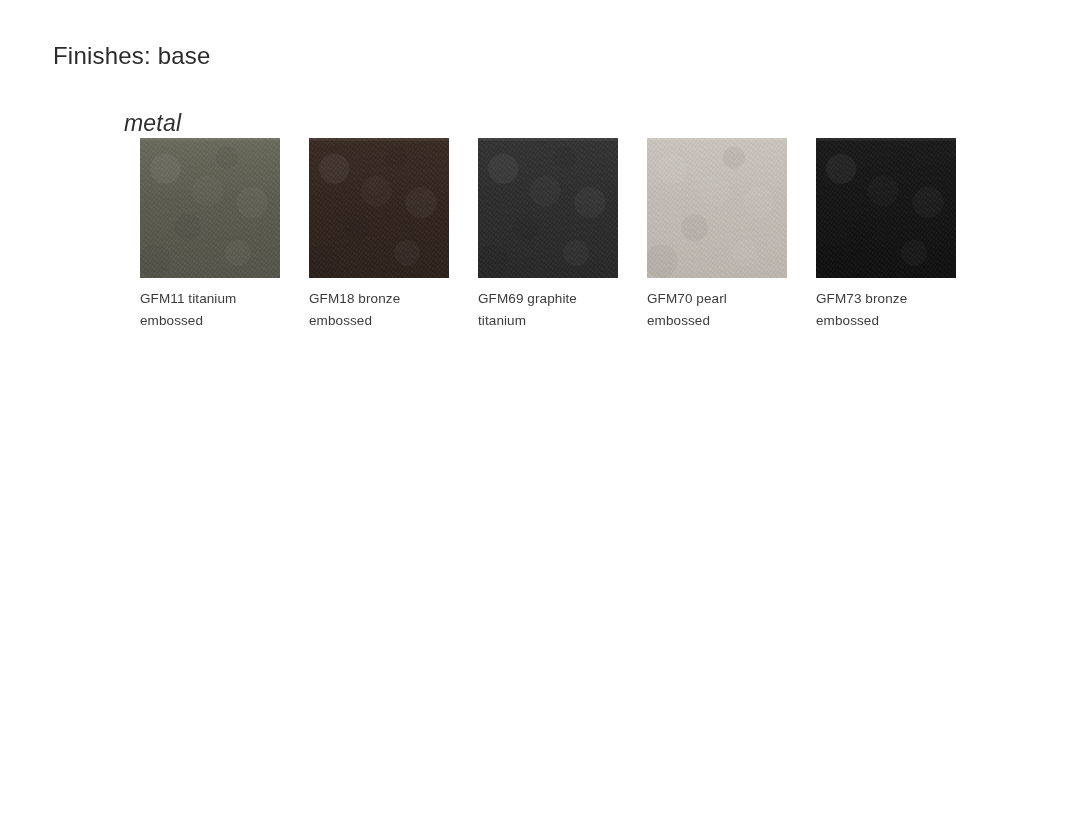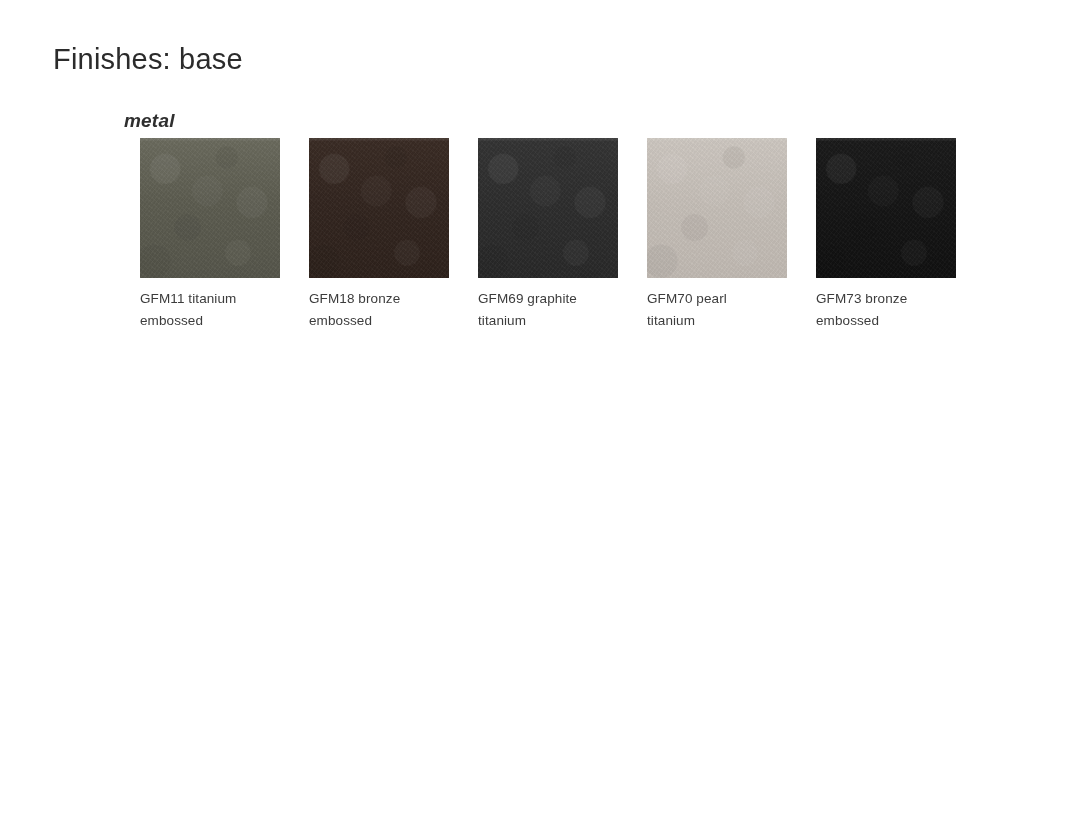--- a/index.html
+++ b/index.html
@@ -13,42 +13,42 @@
     position: relative;
     font-family: "Liberation Sans", sans-serif;
     color: #3a3a3a;
     overflow: hidden;
   }
 
   #page-title {
     position: absolute;
     left: 53px;
     top: 42px;
-    font-size: 29px;
+    font-size: 24px;
     font-weight: 400;
     letter-spacing: 0.2px;
     color: #2b2b2b;
     margin: 0;
     line-height: 1.2;
   }
 
   #group-metal {
     position: absolute;
     left: 104px;
     top: 110px;
     width: 900px;
   }
 
   .group-label {
     position: absolute;
     left: 20px;
     top: 0px;
-    font-size: 19px;
+    font-size: 23px;
     font-style: italic;
-    font-weight: 700;
+    font-weight: 400;
     color: #2f2f2f;
     letter-spacing: 0.2px;
   }
 
   .swatch-row {
     position: absolute;
     left: 0;
     top: 28px;
     display: flex;
     gap: 12px;
@@ -127,21 +127,21 @@
 
     <div class="swatch-item">
       <div class="swatch-chip" style="background: linear-gradient(rgb(52, 52, 52) 0%, rgb(46, 46, 46) 45%, rgb(41, 41, 41) 100%);"></div>
       <div class="swatch-label">GFM69 graphite
 titanium</div>
     </div>
 
     <div class="swatch-item">
       <div class="swatch-chip" style="background: linear-gradient(rgb(206, 200, 193) 0%, rgb(198, 191, 184) 45%, rgb(193, 186, 179) 100%);"></div>
       <div class="swatch-label">GFM70 pearl
-titanium</div>
+embossed</div>
     </div>
 
     <div class="swatch-item">
       <div class="swatch-chip" style="background: linear-gradient(rgb(27, 27, 27) 0%, rgb(21, 21, 21) 45%, rgb(16, 16, 16) 100%);"></div>
       <div class="swatch-label">GFM73 bronze
 embossed</div>
     </div>
 
   </div>
 </section>

